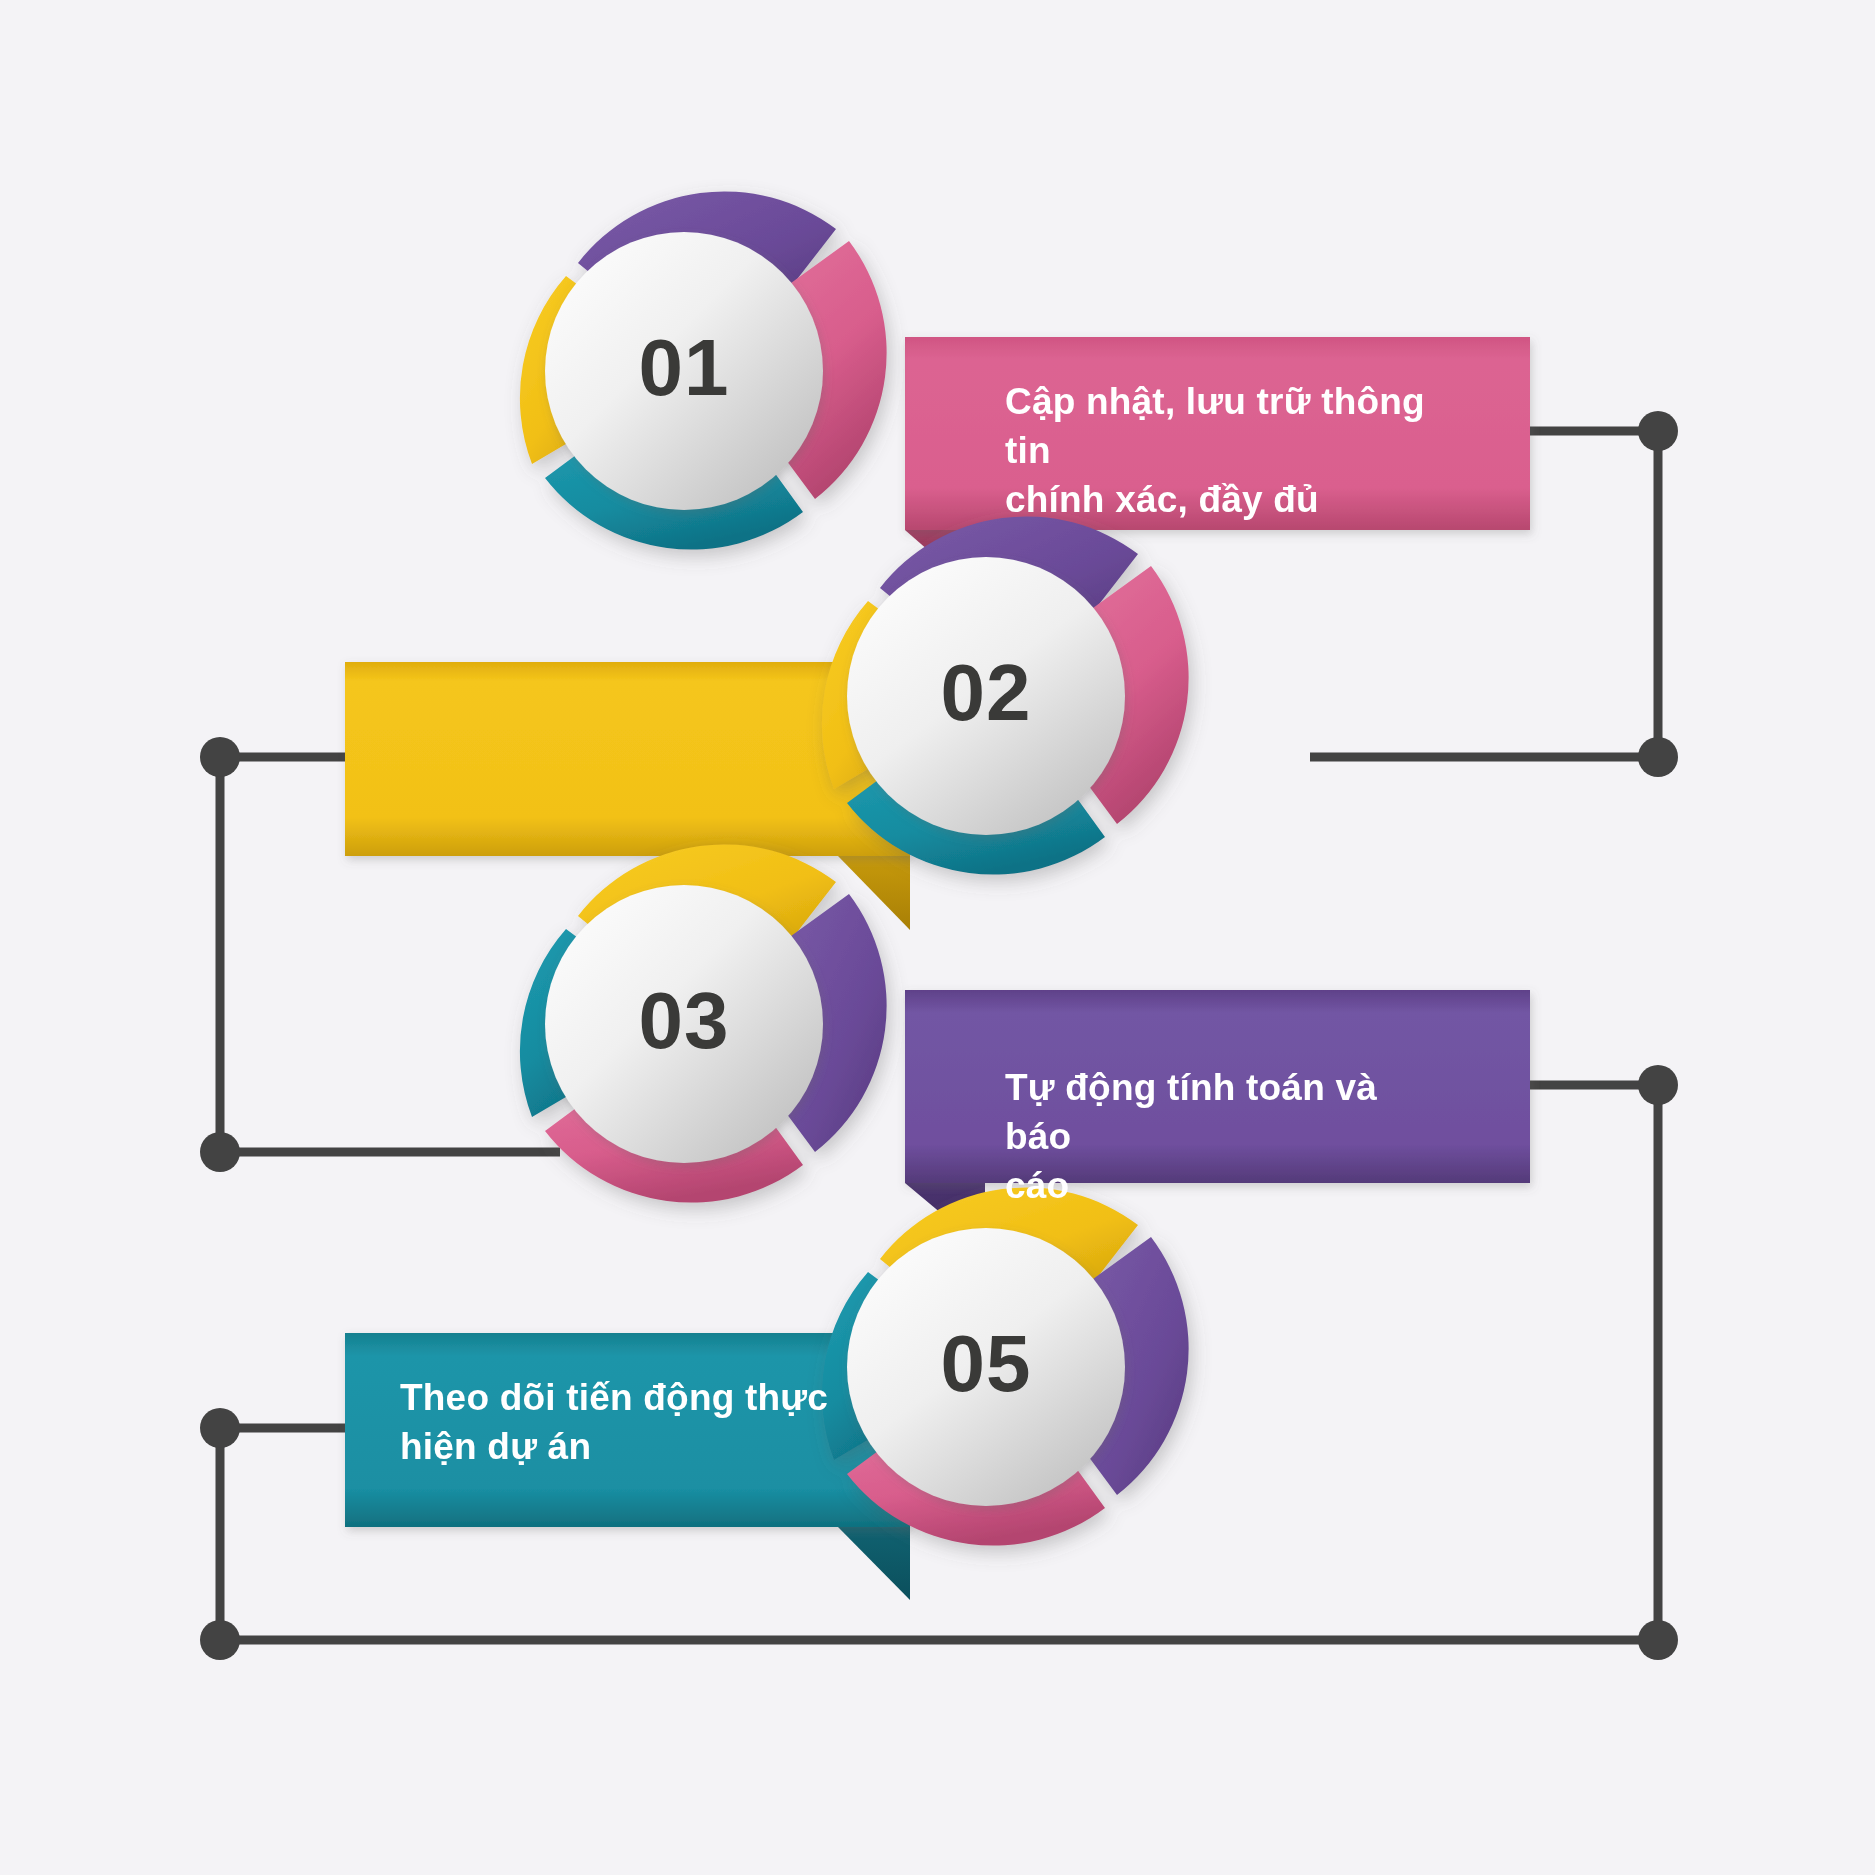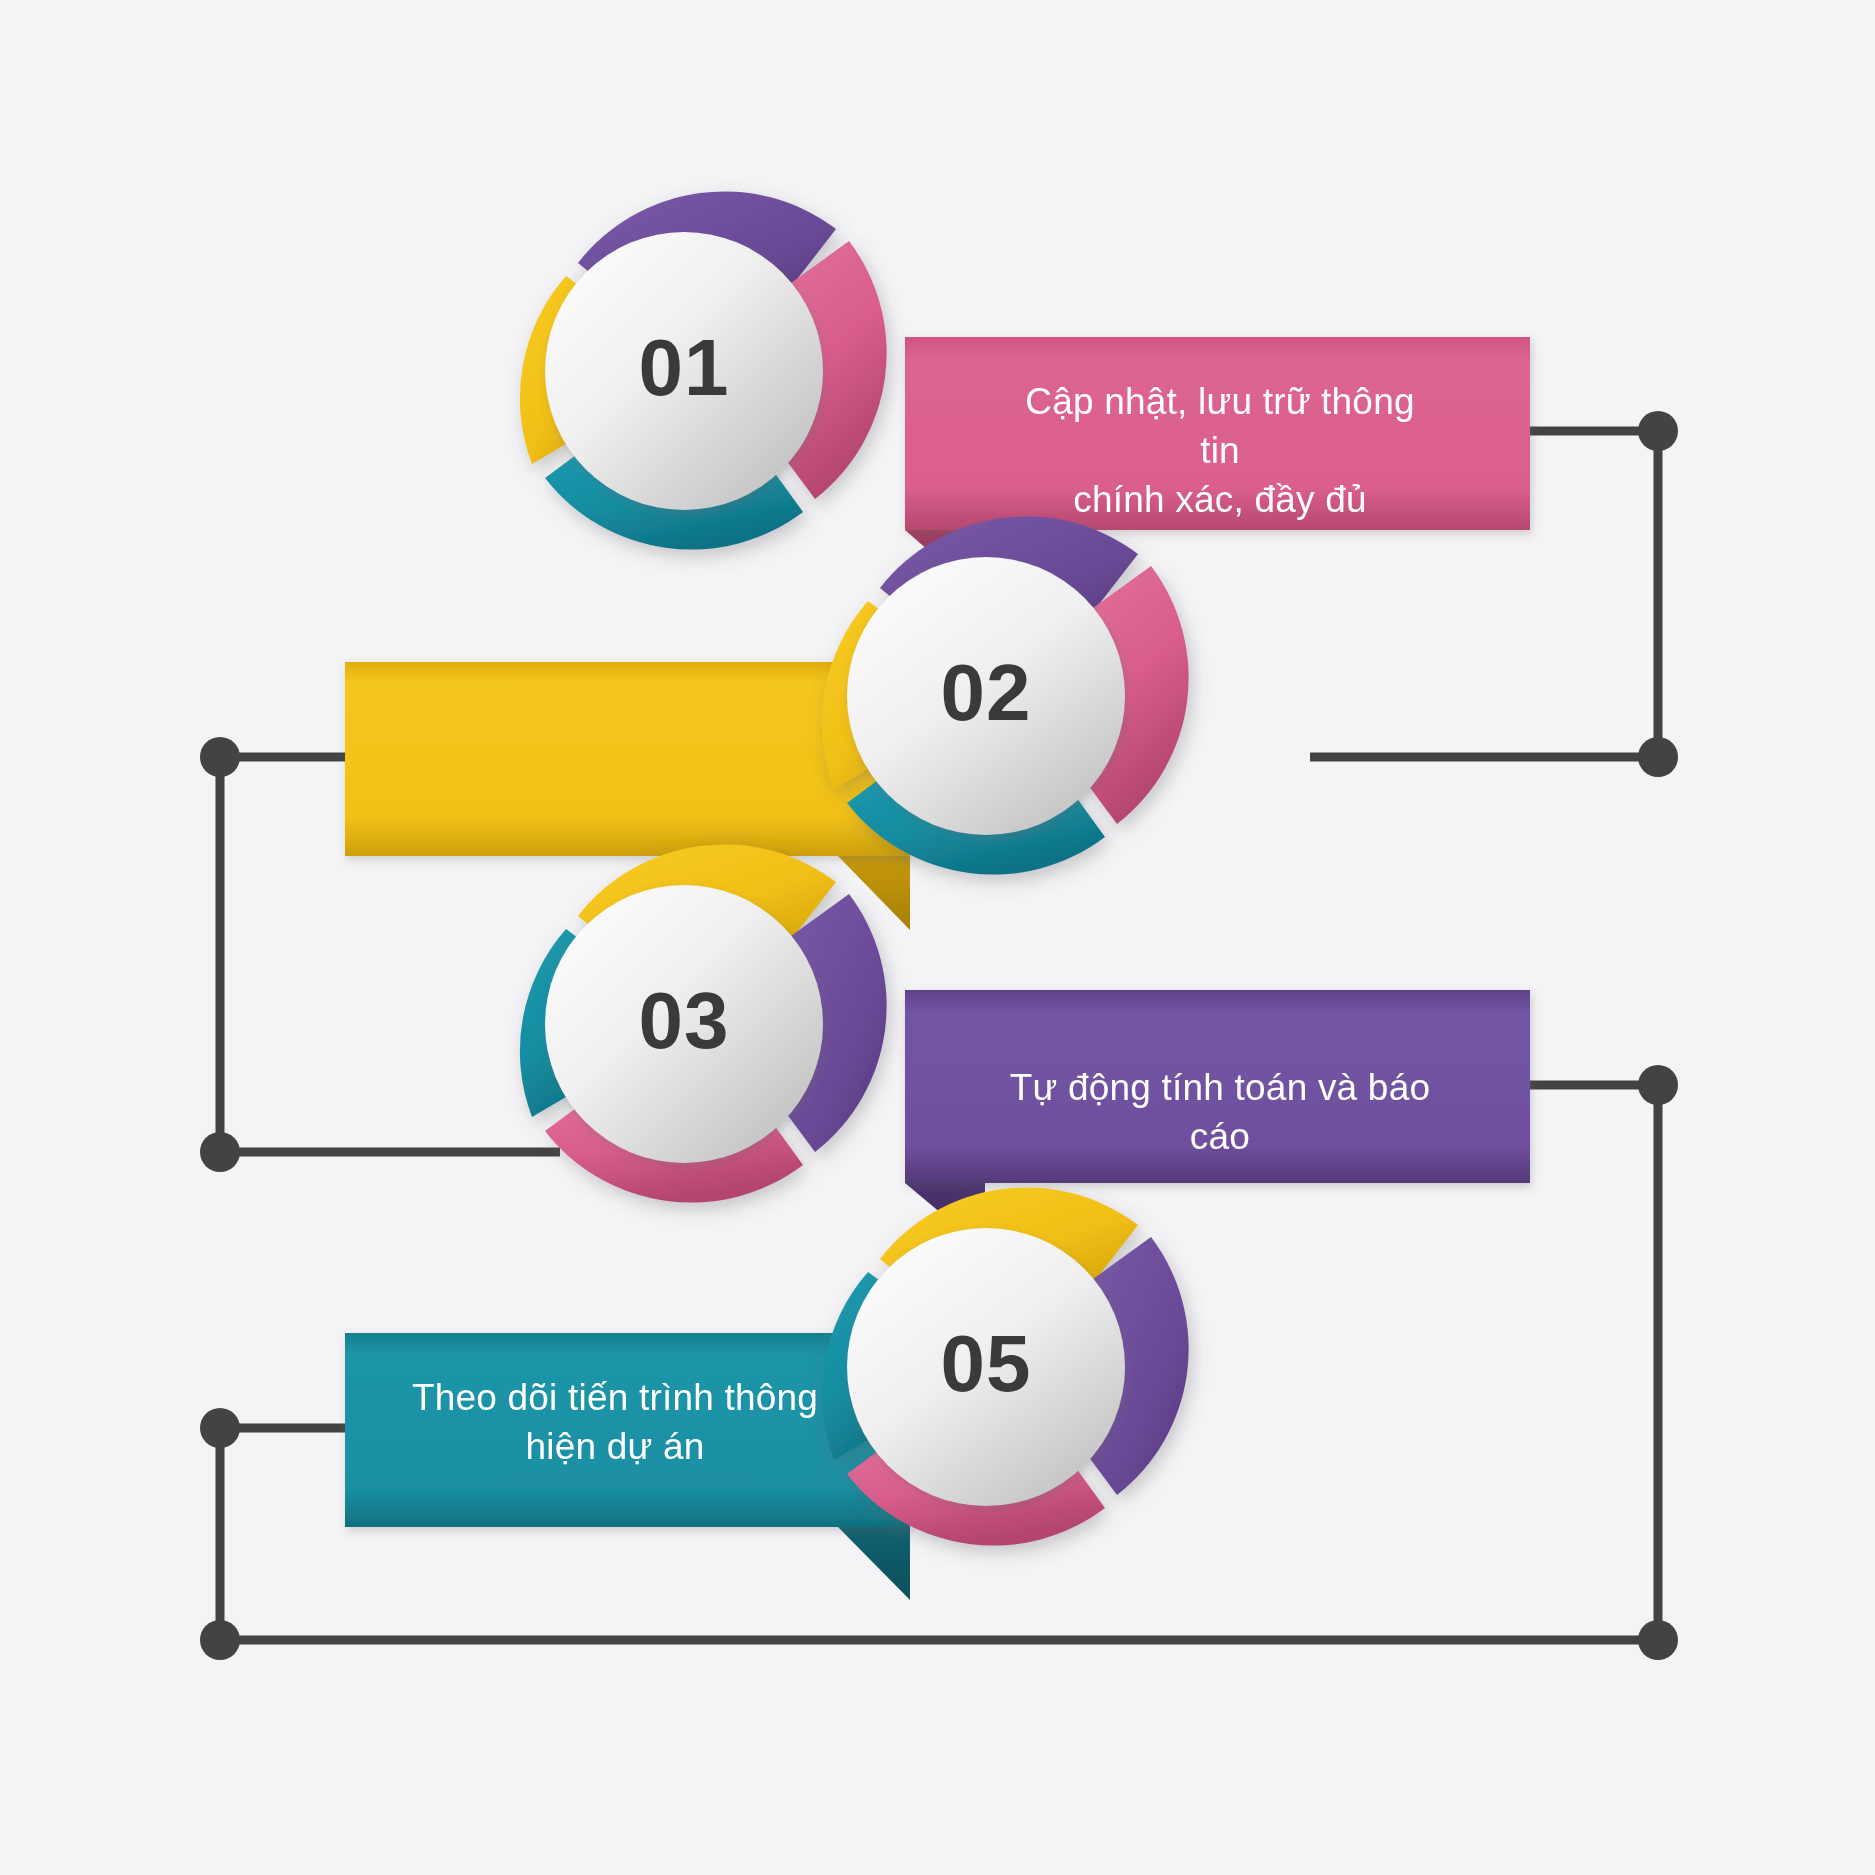--- a/index.html
+++ b/index.html
@@ -10,22 +10,21 @@
     overflow:hidden;
   }
   #stage{position:relative;width:1505px;height:1875px;}
   #stage svg{position:absolute;left:0;top:0;}
 
   .banner-text{
     position:absolute;
     color:#ffffff;
     font-size:37px;
     line-height:1.32;
-    text-align:center;
-    font-weight:400;
+    font-weight:700;
     letter-spacing:.2px;
     pointer-events:none;
     white-space:pre-line;
   }
   .num-text{
     position:absolute;
     color:#3a3a38;
     font-size:80px;
     font-weight:700;
     letter-spacing:1px;
@@ -224,16 +223,16 @@
   <div class="banner-text" style="left:1005px; top:378px; width:430px;">Cập nhật, lưu trữ thông tin
 chính xác, đầy đủ</div>
 
   <div class="num-text" style="left:886px; top:647px; width:200px;">02</div>
 
   <div class="num-text" style="left:584px; top:975px; width:200px;">03</div>
   <div class="banner-text" style="left:1005px; top:1031px; width:430px;margin-top:33px;">Tự động tính toán và báo
 cáo</div>
 
   <div class="num-text" style="left:886px; top:1318px; width:200px;">05</div>
-  <div class="banner-text" style="left:400px; top:1374px; width:430px;">Theo dõi tiến trình thông
+  <div class="banner-text" style="left:400px; top:1374px; width:430px;">Theo dõi tiến động thực
 hiện dự án</div>
 
 </div>
 
 </body></html>

